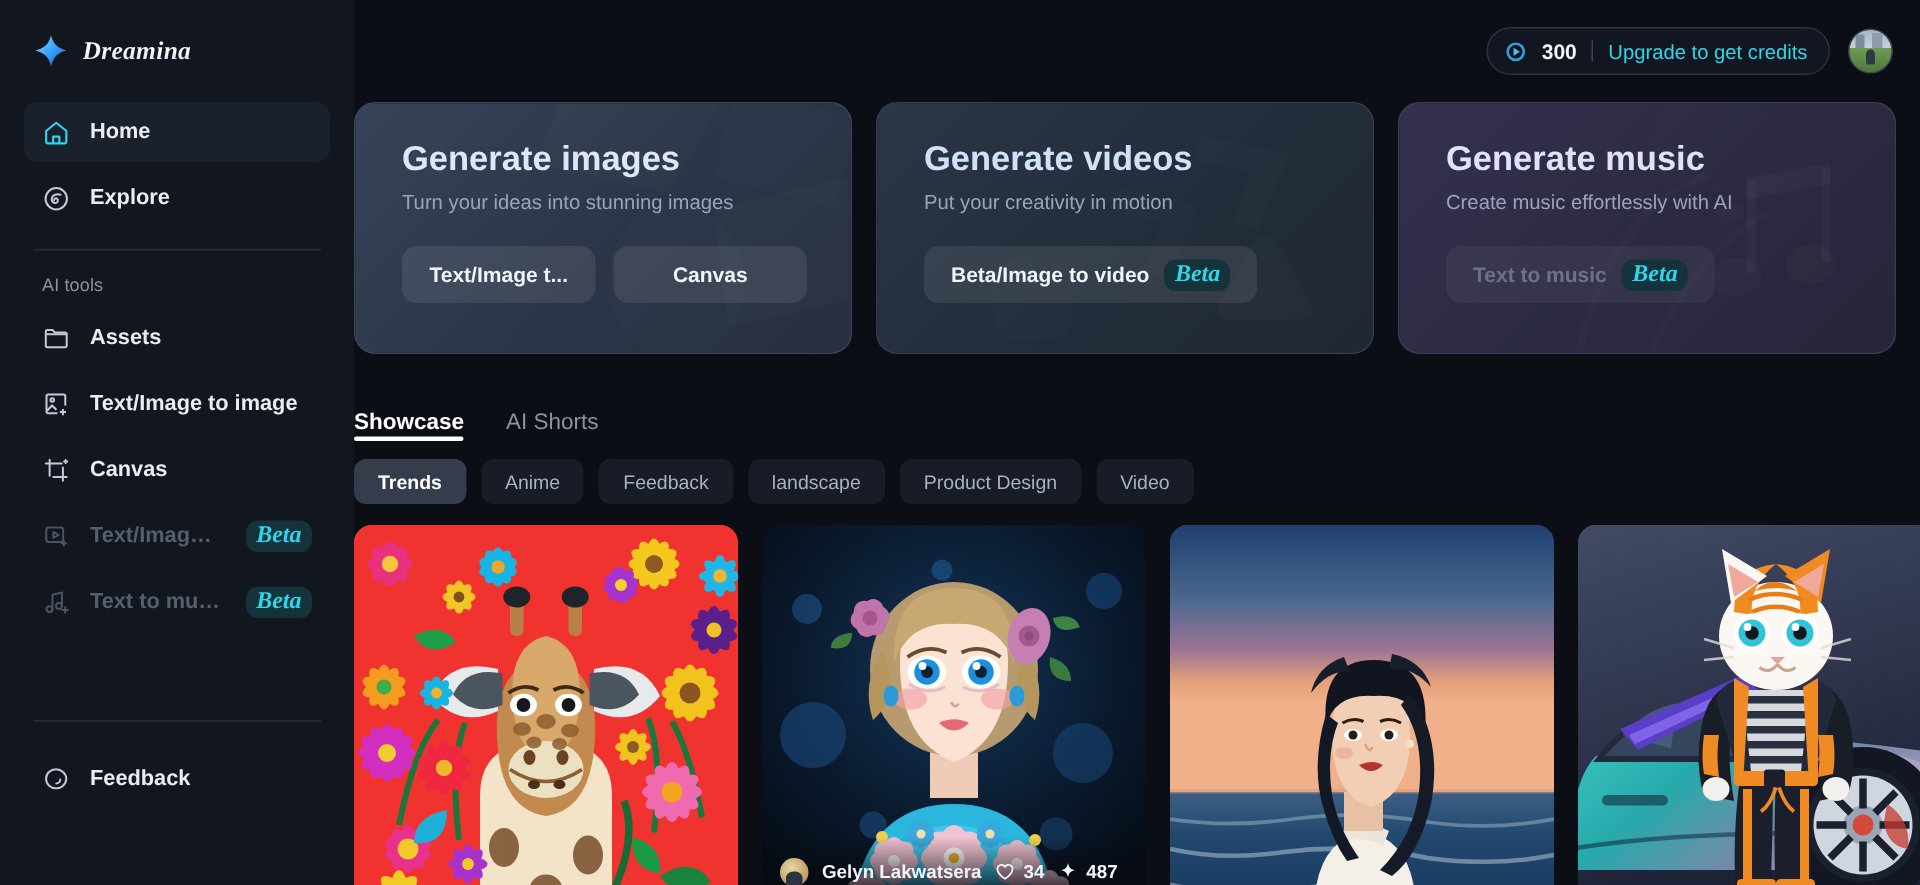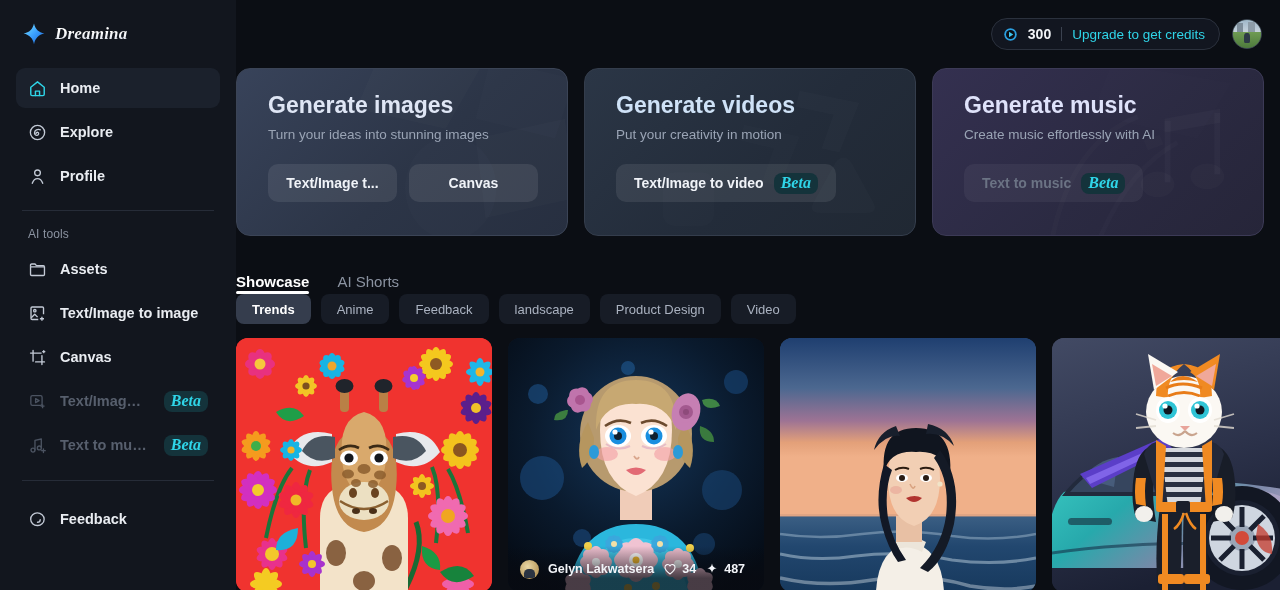--- a/index.html
+++ b/index.html
@@ -121,21 +121,21 @@
 
   
   .showcase { padding-left: 0; }
   .tabs { display: flex; gap: 28px; align-items: flex-end; height: 40px; margin-top: 18px; }
   .tab { font-size: 15px; color: #8b93a1; cursor: pointer; padding-bottom: 4px; position: relative; }
   .tab.active { color: #ffffff; font-weight: 700; }
   .tab.active::after {
     content: ""; position: absolute; left: 0; right: 0; bottom: 0;
     height: 3px; background: #ffffff; border-radius: 2px;
   }
-  .chips { display: flex; gap: 10px; }
+  .chips { display: flex; gap: 10px; margin-top: 12px; }
   .chip {
     height: 30px; border-radius: 8px; display: flex; align-items: center;
     padding: 0 16px; font-size: 13px; color: #aab2c0;
     background: #171c26; cursor: pointer; white-space: nowrap;
   }
   .chip.active { background: #353d4d; color: #ffffff; font-weight: 700; }
 
   .gallery { display: flex; gap: 16px; margin-top: 14px; }
   .tile {
     width: 256px; height: 254px; border-radius: 12px; overflow: hidden;
@@ -200,27 +200,20 @@
     </div>
 
     <div class="nav-item">
       <svg class="ico" viewBox="0 0 24 24" fill="none" stroke="currentColor" stroke-width="1.7" stroke-linecap="round">
         <circle cx="12" cy="12" r="9"></circle>
         <path d="M15.6 8.6 c-3.6-1.4-7.4.6-7.4 4 0 2 1.6 3.2 3.2 3 1.9-.3 2.7-2.5 1.4-3.6-1-.8-2.6-.2-2.6 1.2"></path>
       </svg>
       <span class="nav-label">Explore</span>
     </div>
 
-    <div class="nav-item">
-      <svg class="ico" viewBox="0 0 24 24" fill="none" stroke="currentColor" stroke-width="1.7" stroke-linecap="round" stroke-linejoin="round">
-        <circle cx="12" cy="7.4" r="3.6"></circle>
-        <path d="M5.4 20.6 c1.3-4 4.1-6 6.6-6 s5.3 2 6.6 6"></path>
-      </svg>
-      <span class="nav-label">Profile</span>
-    </div>
 
     <div class="divider"></div>
 
     <div class="section-title">AI tools</div>
 
     <div class="nav-item">
       <svg class="ico" viewBox="0 0 24 24" fill="none" stroke="currentColor" stroke-width="1.7" stroke-linejoin="round">
         <path d="M3.2 8.6 h17.6 v9.6 a1.4 1.4 0 0 1-1.4 1.4 H4.6 a1.4 1.4 0 0 1-1.4-1.4 Z"></path>
         <path d="M3.2 8.6 V6.4 A1.4 1.4 0 0 1 4.6 5 h4.3 l1.8 2.1 h8.7 a1.4 1.4 0 0 1 1.4 1.4 v.1"></path>
       </svg>
@@ -326,21 +319,21 @@
         <svg class="card-wm" viewBox="0 0 332 168">
           <path d="M216 22 L276 34 L256 84 L238 80 L250 46 L212 38 Z" fill="#ffffff" opacity=".035"></path>
           <path d="M160 56 L216 68 L196 118 L178 114 L190 80 L156 72 Z" fill="#ffffff" opacity=".028"></path>
           <path d="M252 94 q8-10 16 0 l22 40 q6 11-8 11 h-44 q-14 0-8-11 Z" fill="#ffffff" opacity=".035"></path>
           <rect x="78" y="104" width="52" height="54" rx="12" fill="#ffffff" opacity=".022"></rect>
         </svg>
         <div class="card-title">Generate videos</div>
         <div class="card-sub">Put your creativity in motion</div>
         <div class="card-btns">
           <div class="card-btn">
-            <span>Text/Image to video</span>
+            <span>Beta/Image to video</span>
             <span class="beta">Beta</span>
           </div>
         </div>
       </div>
 
       <div class="card c3">
         <svg class="card-wm" viewBox="0 0 332 168">
           <path d="M212 72 L228 66 l4 10 -16 6 Z" fill="#ffffff" opacity=".03"></path>
           <path d="M236 52 v62" stroke="#ffffff" stroke-opacity=".05" stroke-width="6" fill="none"></path>
           <path d="M286 44 v62" stroke="#ffffff" stroke-opacity=".05" stroke-width="6" fill="none"></path>

